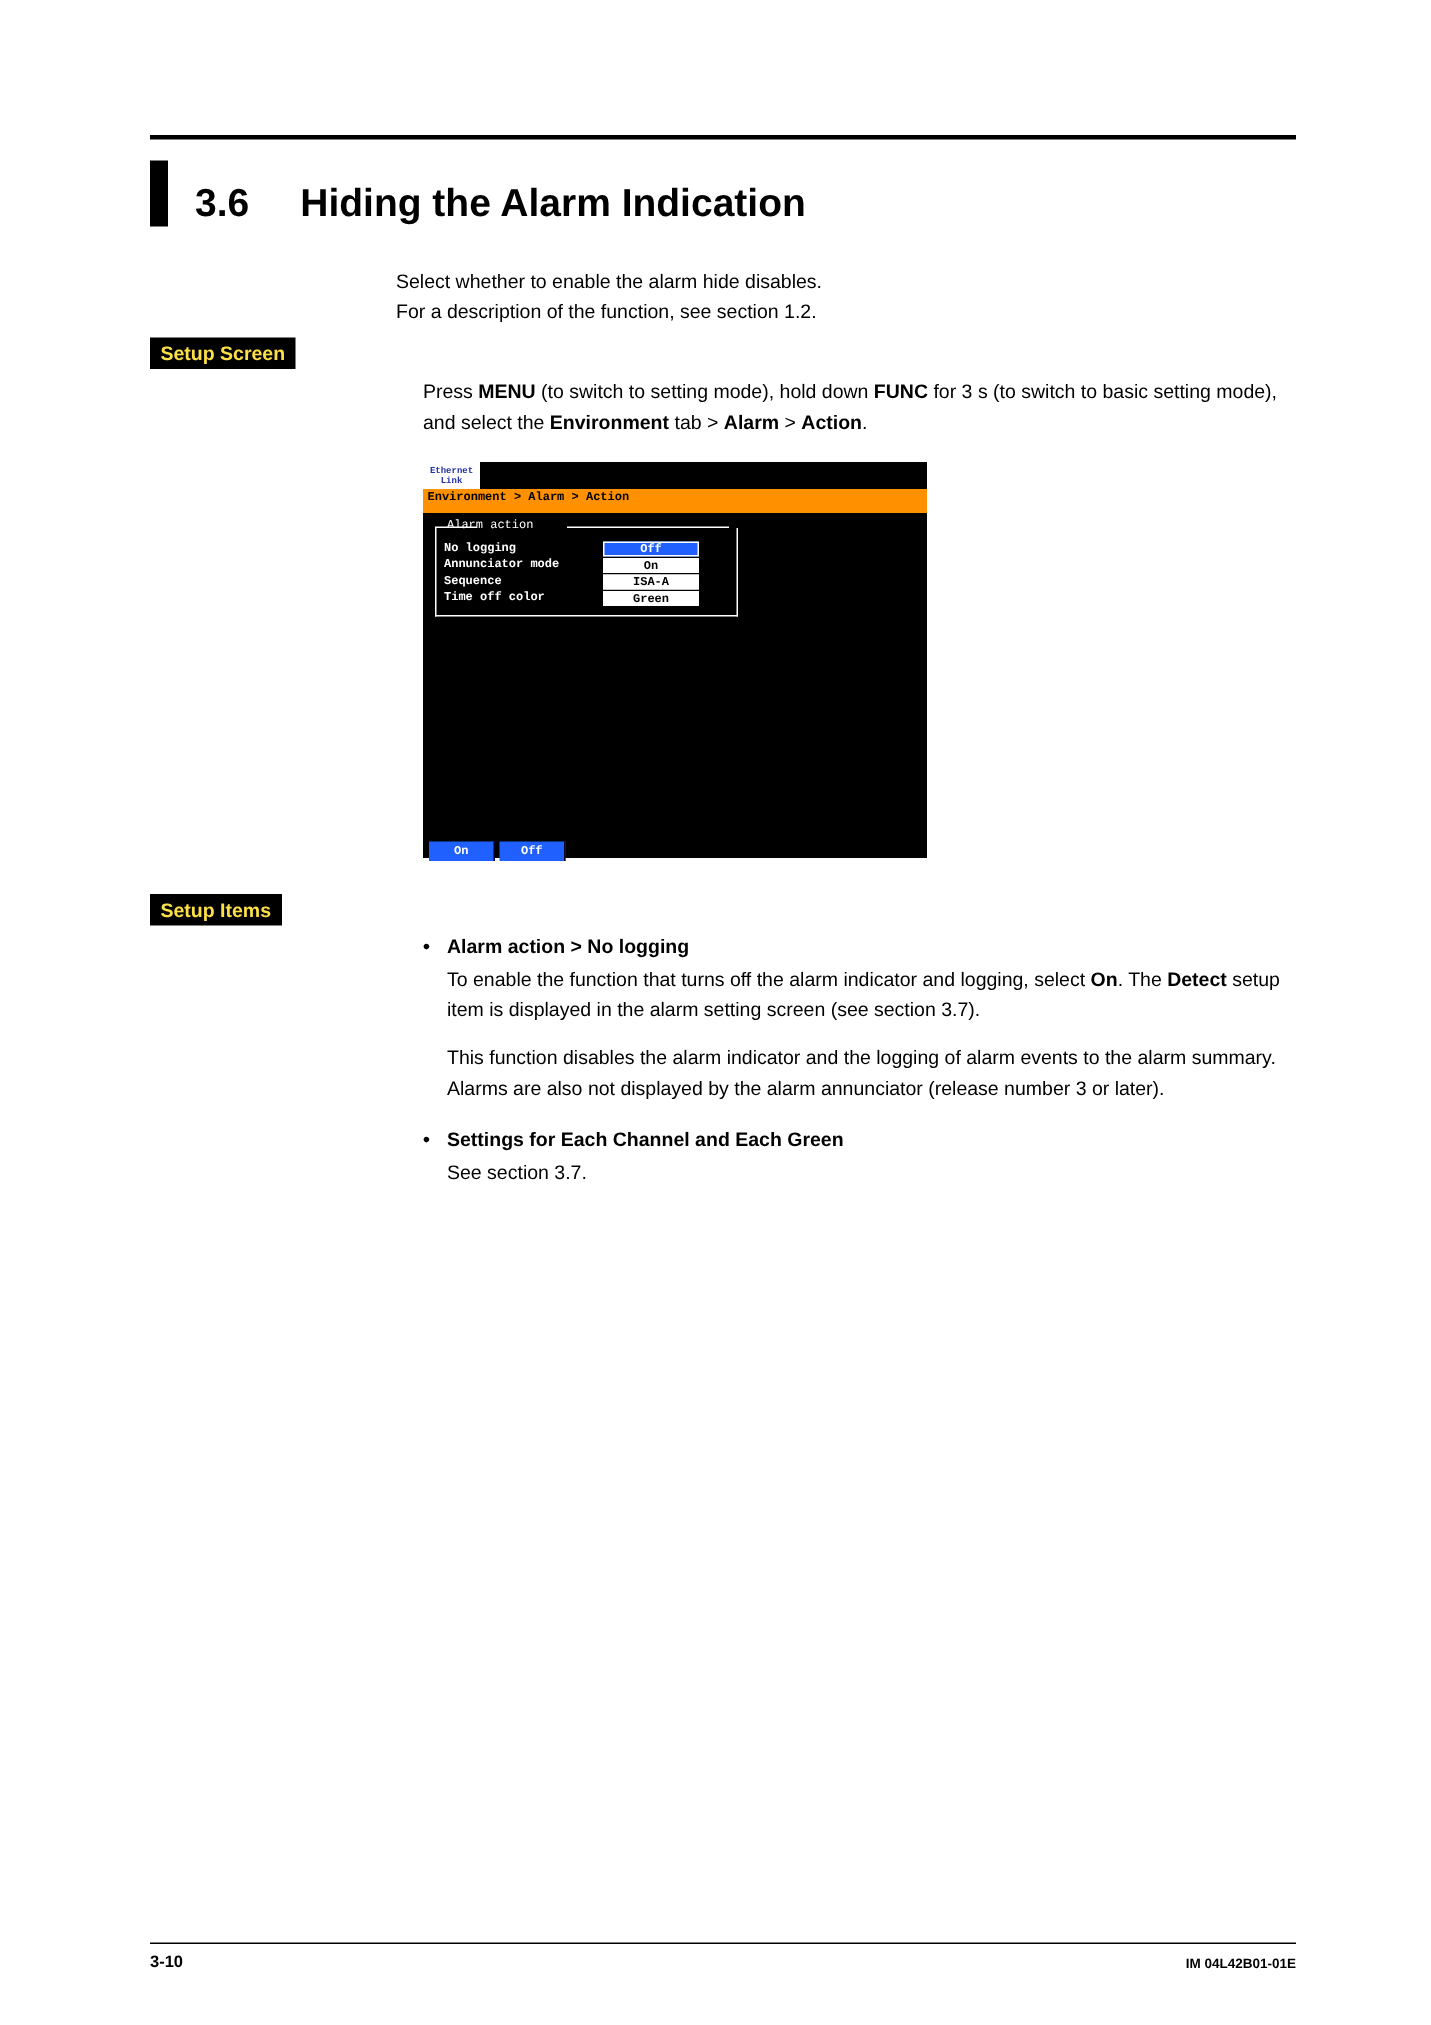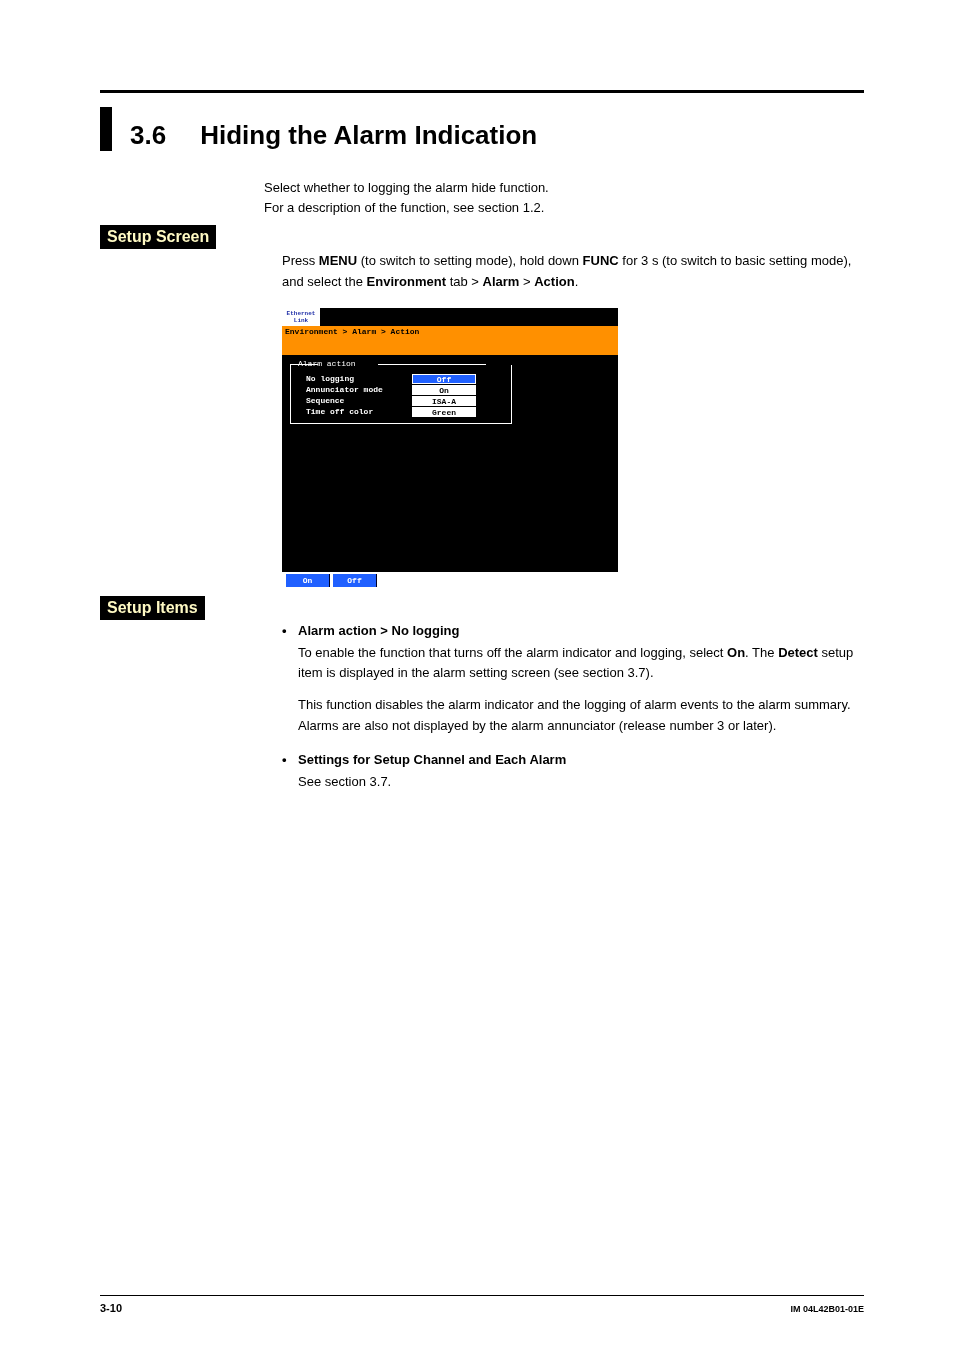--- a/index.html
+++ b/index.html
@@ -6,34 +6,34 @@
   html, body { width: 954px; height: 1350px; background: #fff; font-family: Arial, Helvetica, sans-serif; color: #000; }
   .page { position: relative; width: 954px; height: 1350px; padding: 90px 90px 40px 90px; }
   .top-rule { position: absolute; top: 90px; left: 100px; right: 90px; height: 3px; background: #000; }
   .heading-wrap { position: absolute; top: 107px; left: 100px; right: 90px; display: flex; align-items: flex-end; }
   .heading-bar { width: 12px; height: 44px; background: #000; margin-right: 18px; }
   .heading-num { font-size: 26px; font-weight: bold; margin-right: 34px; }
   .heading-title { font-size: 26px; font-weight: bold; }
 
   .intro { position: absolute; top: 178px; left: 264px; right: 100px; font-size: 13px; line-height: 1.5; }
 
-  .label-box { position: absolute; background: #000; color: #fef9c3; font-weight: bold; font-size: 16px; padding: 3px 7px; }
+  .label-box { position: absolute; background: #000; color: #fde047; font-weight: bold; font-size: 13px; padding: 3px 7px; }
   .label-setup-screen { top: 225px; left: 100px; }
   .label-setup-items { top: 596px; left: 100px; }
 
   .setup-instr { position: absolute; top: 251px; left: 282px; right: 100px; font-size: 13px; line-height: 1.6; }
 
   
   .device { position: absolute; top: 308px; left: 282px; width: 336px; height: 264px; background: #000; font-family: "Courier New", monospace; }
   .dev-titlebar { height: 18px; display: flex; align-items: stretch; }
   .dev-title-left { flex: 1; display: flex; align-items: center; justify-content: center; background: #2030a8; color: #fff; font-size: 10px; font-weight: bold; letter-spacing: .5px; }
   .dev-title-right { width: 38px; background: #fff; color: #2030a8; font-size: 6px; line-height: 7px; display: flex; flex-direction: column; justify-content: center; align-items: center; font-weight: bold; }
-  .dev-breadcrumb { height: 29px; background: #ff9000; color: #000; font-size: 8px; padding: 1px 3px 0 3px; font-weight: bold; }
+  .dev-breadcrumb { height: 16px; background: #ff9000; color: #000; font-size: 8px; padding: 1px 3px 0 3px; font-weight: bold; }
   .dev-body { position: relative; height: 216px; }
-  .fieldset { position: absolute; top: 10px; left: 8px; width: 222px; border: 1px solid #fff; border-top: none; padding: 8px 4px 6px 15px; }
+  .fieldset { position: absolute; top: 10px; left: 8px; width: 202px; border: 1px solid #fff; border-top: none; padding: 8px 4px 6px 5px; }
   .legend { position: absolute; top: 4px; left: 12px; color: #fff; font-size: 8px; padding: 0 4px; font-weight: normal; }
   .fld-top-left { position: absolute; top: 9px; left: 8px; width: 28px; height: 1px; background: #fff; }
   .fld-top-right { position: absolute; top: 9px; left: 96px; width: 108px; height: 1px; background: #fff; }
   .row { display: flex; align-items: center; height: 11px; }
   .row-label { width: 106px; color: #fff; font-size: 8px; font-weight: bold; }
   .row-val { width: 64px; height: 10px; background: #fff; color: #000; font-size: 8px; text-align: center; border: 1px solid #fff; font-weight: bold; line-height: 9px; }
   .row-val.sel { background: #2060ff; color: #fff; }
   .dev-footer { height: 18px; display: flex; align-items: center; padding-left: 4px; gap: 3px; }
   .soft-btn { width: 44px; height: 13px; background: #2060ff; color: #fff; font-size: 8px; text-align: center; line-height: 13px; border-right: 1px solid #002; font-weight: bold; }
 
@@ -54,21 +54,21 @@
 <div class="page">
   <div class="top-rule"></div>
 
   <div class="heading-wrap">
     <div class="heading-bar"></div>
     <div class="heading-num">3.6</div>
     <div class="heading-title">Hiding the Alarm Indication</div>
   </div>
 
   <div class="intro">
-    <div>Select whether to logging the alarm hide function.</div>
+    <div>Select whether to enable the alarm hide disables.</div>
     <div>For a description of the function, see section 1.2.</div>
   </div>
 
   <div class="label-box label-setup-screen">Setup Screen</div>
 
   <div class="setup-instr">
     <span>Press </span><b>MENU</b><span> (to switch to setting mode), hold down </span><b>FUNC</b><span> for 3 s (to switch to basic setting mode), and select the </span><b>Environment</b><span> tab &gt; </span><b>Alarm</b><span> &gt; </span><b>Action</b><span>.</span>
   </div>
 
   <div class="device">
@@ -115,21 +115,21 @@
       <div class="bullet">•</div>
       <div class="item-head">Alarm action &gt; No logging</div>
     </div>
     <div class="item-body">
       <p><span>To enable the function that turns off the alarm indicator and logging, select </span><b>On</b><span>. The </span><b>Detect</b><span> setup item is displayed in the alarm setting screen (see section 3.7).</span></p>
       <p>This function disables the alarm indicator and the logging of alarm events to the alarm summary. Alarms are also not displayed by the alarm annunciator (release number 3 or later).</p>
     </div>
 
     <div class="bullet-row">
       <div class="bullet">•</div>
-      <div class="item-head">Settings for Setup Channel and Each Alarm</div>
+      <div class="item-head">Settings for Each Channel and Each Green</div>
     </div>
     <div class="item-body">
       <p>See section 3.7.</p>
     </div>
   </div>
 
   <div class="footer-rule"></div>
   <div class="page-num">3-10</div>
   <div class="doc-id">IM 04L42B01-01E</div>
 </div>

